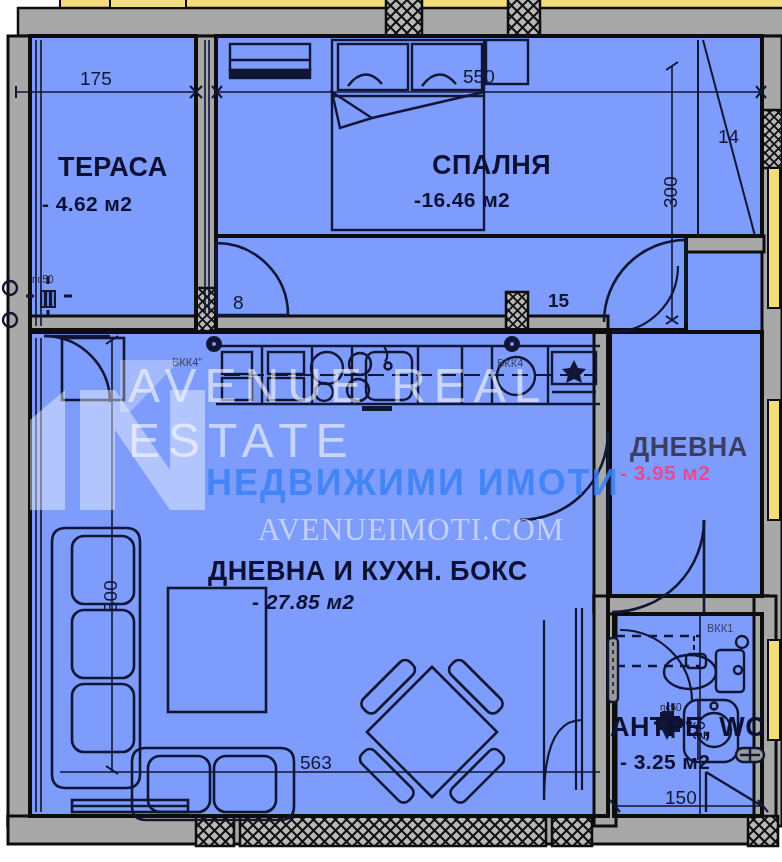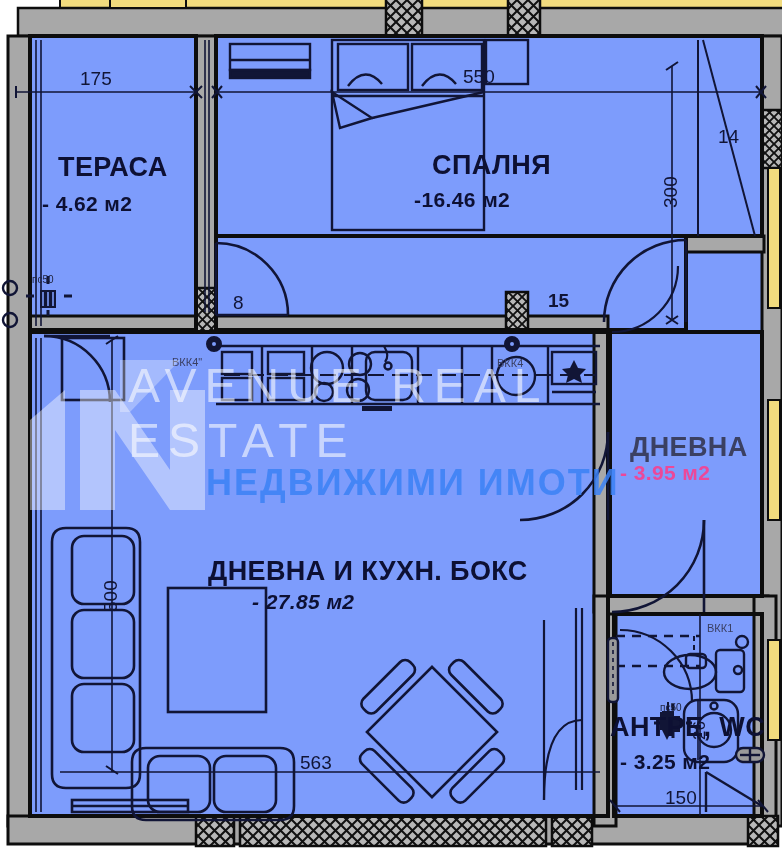--- a/index.html
+++ b/index.html
@@ -339,20 +339,21 @@
   <div class="lbl dim dim-v" style="left:690px;top:740px;transform:rotate(-90deg);font-size:17px;">26</div>
 
   <div class="lbl tiny2" style="left:172px;top:356px;">ВКК4"</div>
   <div class="lbl tiny2" style="left:497px;top:357px;">ВКК4</div>
   <div class="lbl tiny2" style="left:707px;top:622px;">ВКК1</div>
   <div class="lbl tiny" style="left:32px;top:274px;">пс50</div>
   <div class="lbl tiny" style="left:660px;top:702px;">пс50</div>
 
   <div class="wm wm-white" style="left:128px;top:358px;font-size:48px;letter-spacing:8px;">AVENUE REAL ESTATE</div>
   <div class="wm wm-blue" style="left:206px;top:462px;font-size:36px;font-weight:700;letter-spacing:2px;">НЕДВИЖИМИ ИМОТИ</div>
+  <div class="wm wm-grey" style="left:258px;top:512px;font-size:31px;font-family:'Liberation Serif',serif;letter-spacing:1px;">AVENUEIMOTI.COM</div>
 
   <svg class="wm" style="left:20px;top:360px;" width="220" height="160">
     <g fill="#ffffff" opacity="0.42">
       <path d="M10,150 L10,60 L45,30 L45,150 Z"></path>
       <path d="M60,150 L60,30 L95,30 L150,110 L150,30 L185,30 L185,150 L150,150 L95,70 L95,150 Z"></path>
     </g>
     <g fill="#ffffff" opacity="0.30">
       <path d="M100,0 L160,0 L110,52 L100,52 Z"></path>
     </g>
   </svg>

